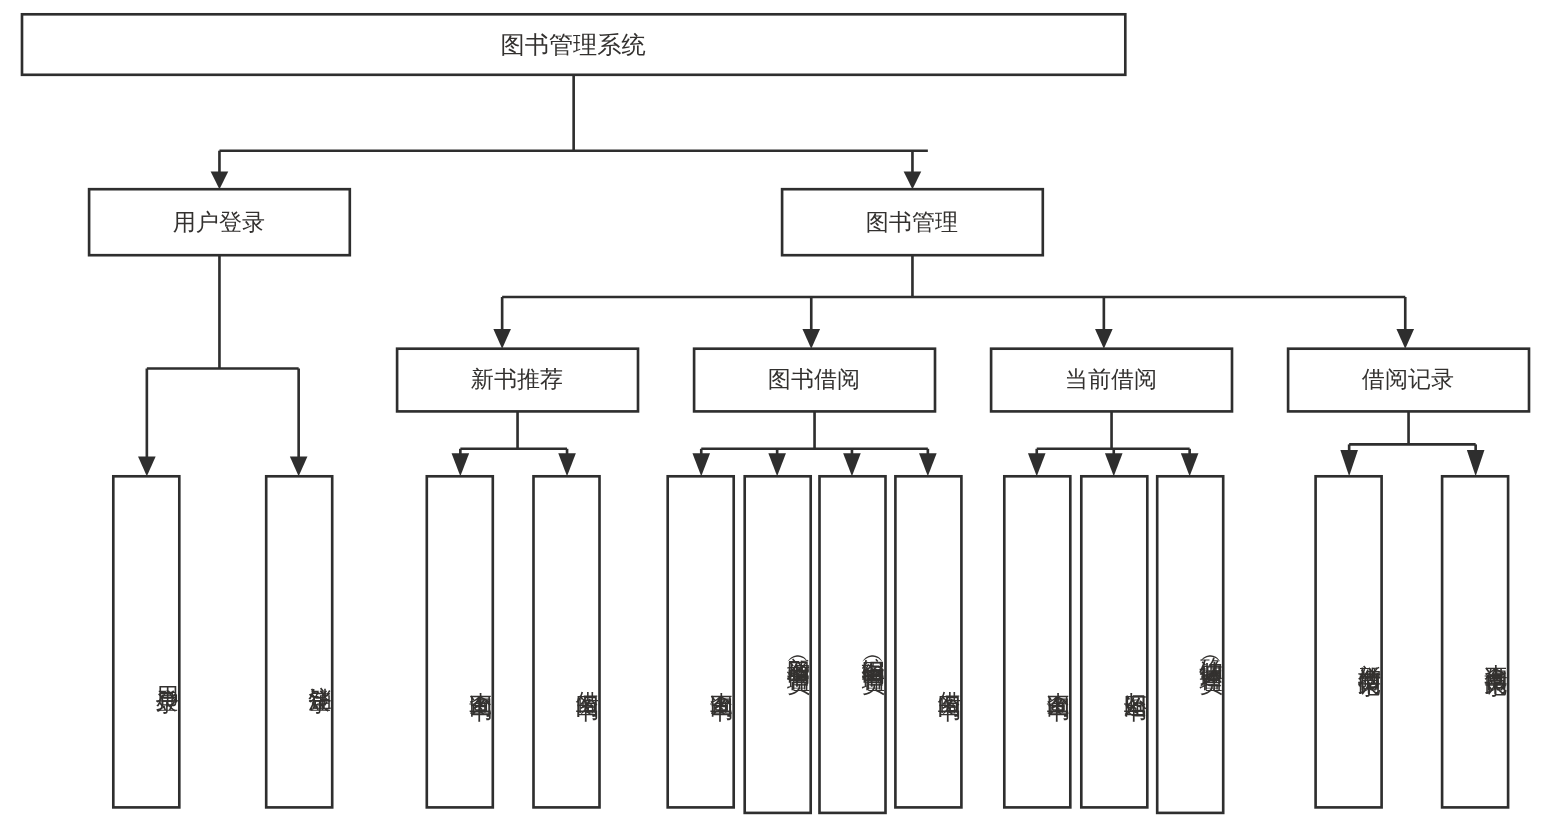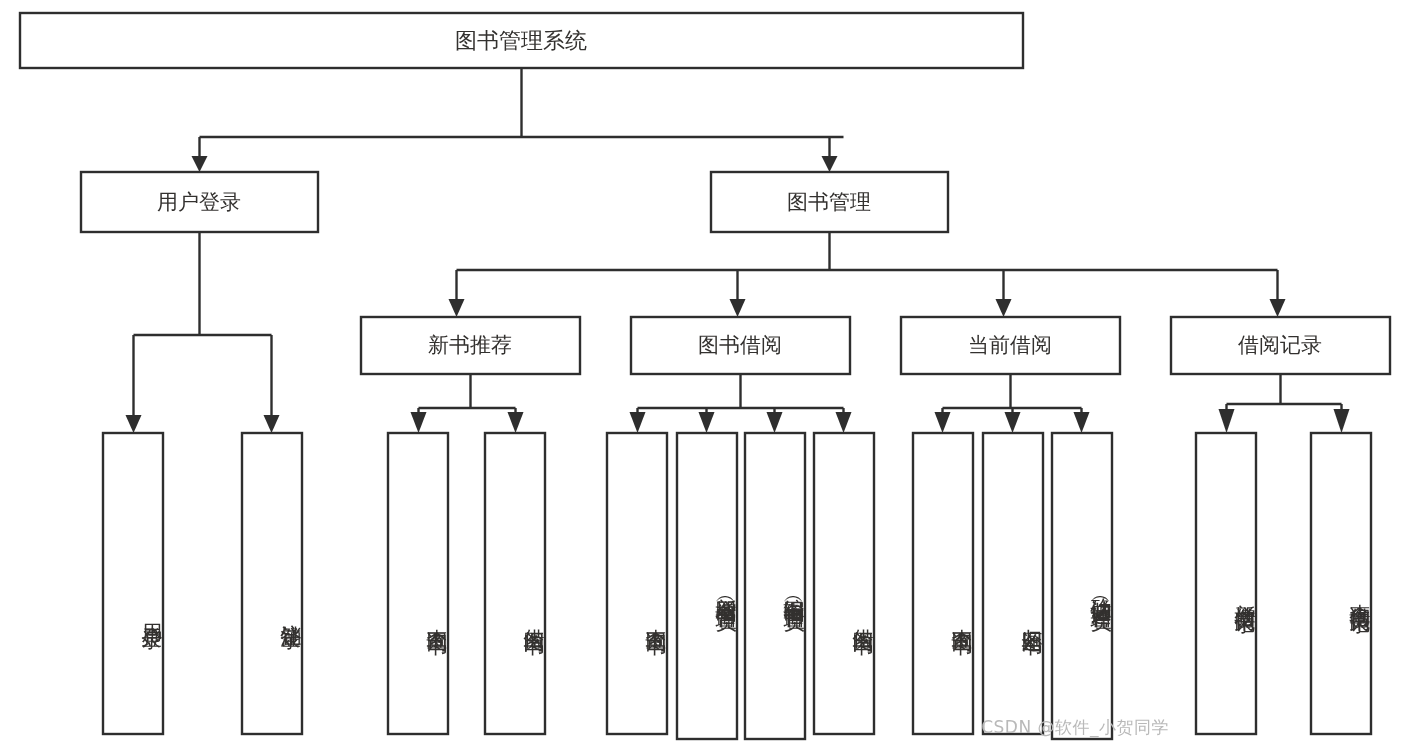--- a/index.html
+++ b/index.html
@@ -11,20 +11,21 @@
     width: 1405px;
     height: 747px;
     overflow: hidden;
     font-family: "DejaVu Sans", "Liberation Sans", sans-serif;
   }
   #diagram-root {
     position: relative;
     width: 1183px;
     height: 747px;
     background: #ffffff;
+    padding-left: 29px;
   }
   svg.chart-svg {
     position: absolute;
     top: 0;
     left: 0;
     width: 1405px;
     height: 747px;
     display: block;
   }
   .node-box {
@@ -218,15 +219,14 @@
   <div class="vert-label" style="left:607px; top:498px; width:60px; height:236px;">查询图书</div>
   <div class="vert-label" style="left:677px; top:440px; width:60px; height:299px;">新增图书（管理员）</div>
   <div class="vert-label" style="left:745px; top:440px; width:60px; height:299px;">编辑图书（管理员）</div>
   <div class="vert-label" style="left:814px; top:498px; width:60px; height:236px;">借阅图书</div>
   <div class="vert-label" style="left:913px; top:498px; width:60px; height:236px;">查询图书</div>
   <div class="vert-label" style="left:983px; top:498px; width:60px; height:236px;">归还图书</div>
   <div class="vert-label" style="left:1052px; top:440px; width:60px; height:299px;">确认归还（管理员）</div>
   <div class="vert-label" style="left:1196px; top:452px; width:60px; height:282px;">新增借阅记录</div>
   <div class="vert-label" style="left:1311px; top:452px; width:60px; height:282px;">查询借阅记录</div>
 
-  <div class="watermark">CSDN @软件_小贺同学</div>
 
 </div>
 
 </body></html>

